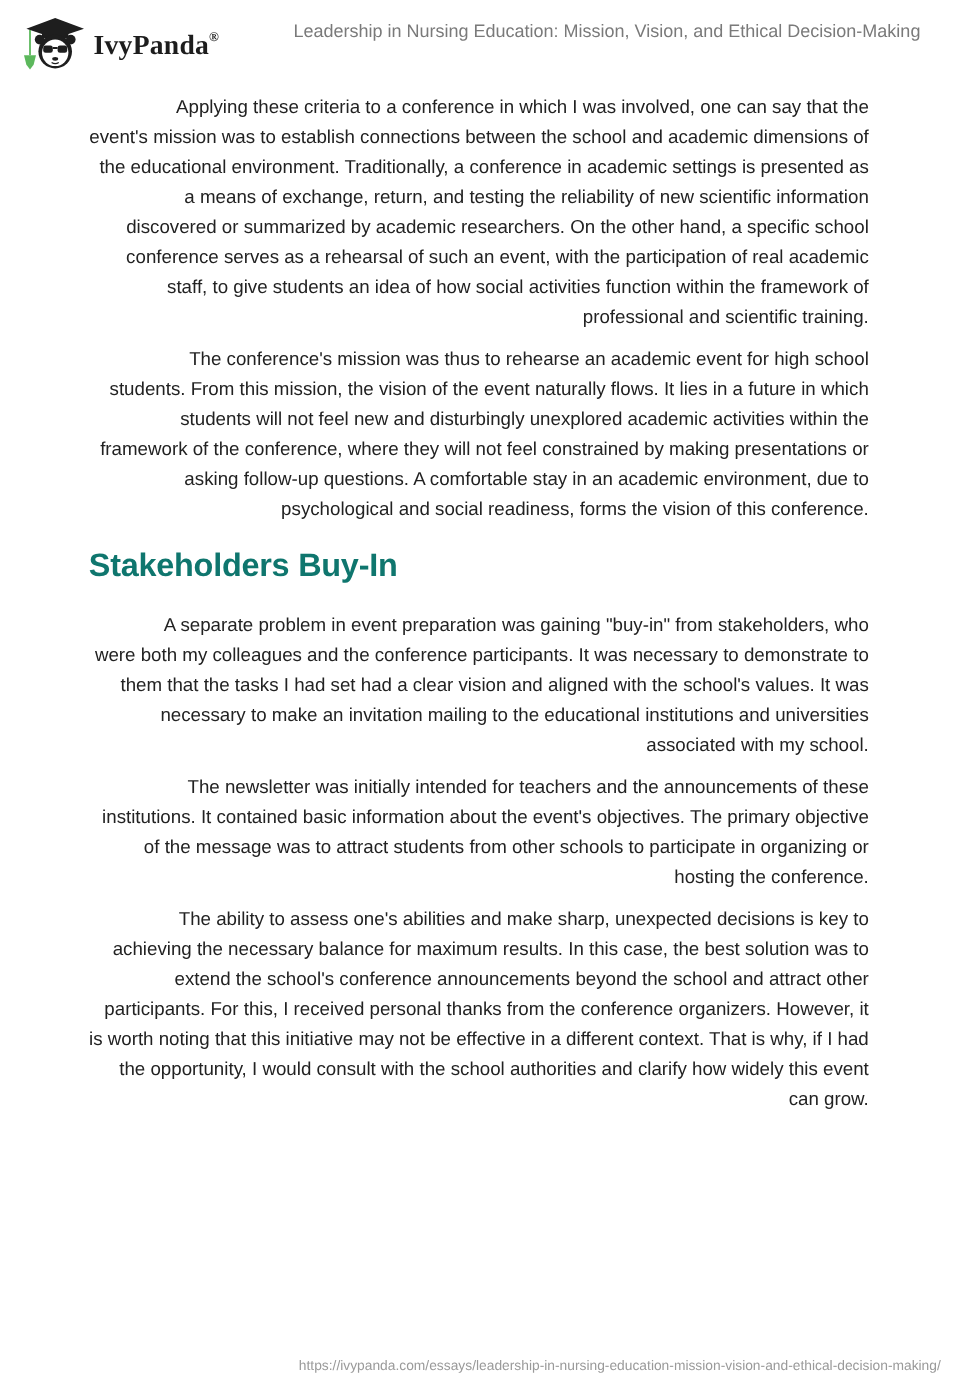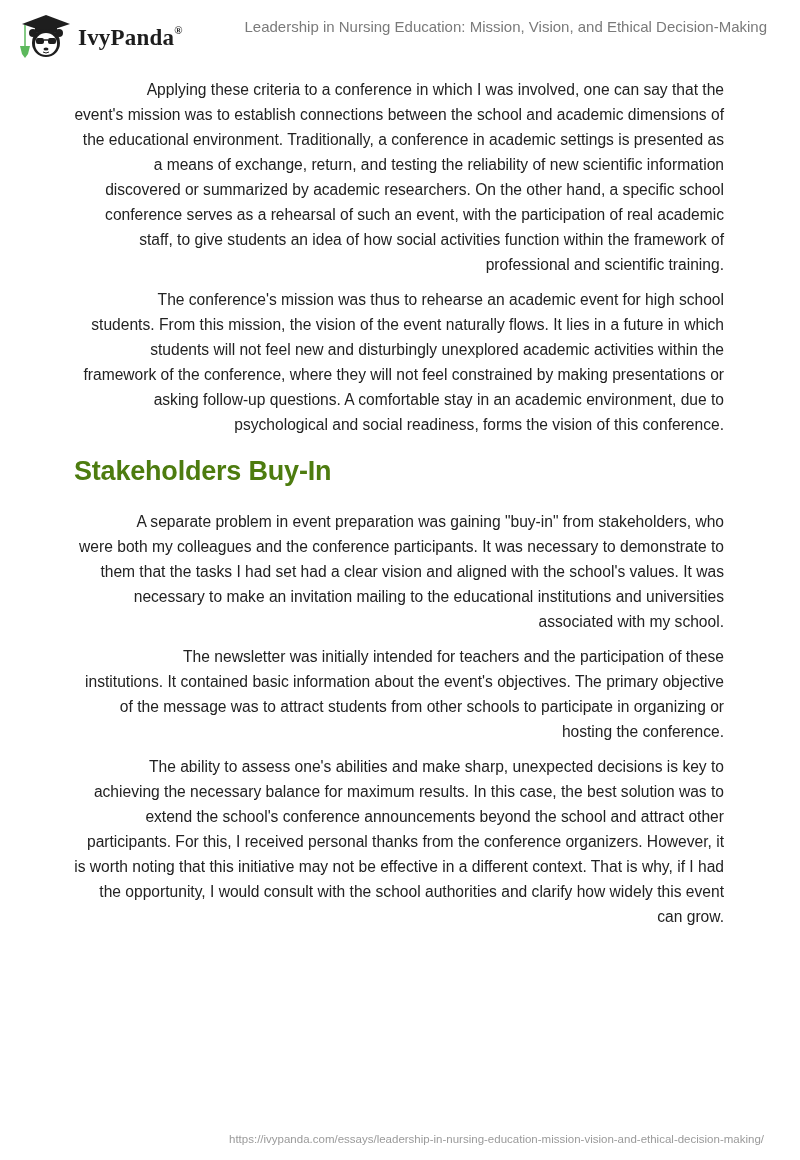--- a/index.html
+++ b/index.html
@@ -66,28 +66,28 @@
       font-size: 15.6px;
       line-height: 25px;
       margin: 0 0 10px 0;
       text-indent: 29px;
       color: #222222;
       text-align: right;
     }
     .heading {
       font-size: 27px;
       font-weight: bold;
-      color: #4d7c0f;
+      color: #0f766e;
       margin: 18px 0 22px 0;
       line-height: 32px;
       letter-spacing: -0.2px;
     }
     .footer-url {
       position: absolute;
-      right: 36px;
+      right: 16px;
       top: 1133px;
       font-size: 11.5px;
       color: #9a9a9a;
       white-space: nowrap;
     }
   </style>
 </head>
 <body>
 
 <div class="header">
@@ -117,18 +117,18 @@
   </div>
   <div class="doc-title">Leadership in Nursing Education: Mission, Vision, and Ethical Decision-Making</div>
 </div>
 
 <div class="content">
   <p class="para">Applying these criteria to a conference in which I was involved, one can say that the event's mission was to establish connections between the school and academic dimensions of the educational environment. Traditionally, a conference in academic settings is presented as a means of exchange, return, and testing the reliability of new scientific information discovered or summarized by academic researchers. On the other hand, a specific school conference serves as a rehearsal of such an event, with the participation of real academic staff, to give students an idea of how social activities function within the framework of professional and scientific training.</p>
   <p class="para">The conference's mission was thus to rehearse an academic event for high school students. From this mission, the vision of the event naturally flows. It lies in a future in which students will not feel new and disturbingly unexplored academic activities within the framework of the conference, where they will not feel constrained by making presentations or asking follow-up questions. A comfortable stay in an academic environment, due to psychological and social readiness, forms the vision of this conference.</p>
 
   <h2 class="heading">Stakeholders Buy-In</h2>
   <p class="para">A separate problem in event preparation was gaining "buy-in" from stakeholders, who were both my colleagues and the conference participants. It was necessary to demonstrate to them that the tasks I had set had a clear vision and aligned with the school's values. It was necessary to make an invitation mailing to the educational institutions and universities associated with my school.</p>
-  <p class="para">The newsletter was initially intended for teachers and the participation of these institutions. It contained basic information about the event's objectives. The primary objective of the message was to attract students from other schools to participate in organizing or hosting the conference.</p>
+  <p class="para">The newsletter was initially intended for teachers and the announcements of these institutions. It contained basic information about the event's objectives. The primary objective of the message was to attract students from other schools to participate in organizing or hosting the conference.</p>
 
   <p class="para">The ability to assess one's abilities and make sharp, unexpected decisions is key to achieving the necessary balance for maximum results. In this case, the best solution was to extend the school's conference announcements beyond the school and attract other participants. For this, I received personal thanks from the conference organizers. However, it is worth noting that this initiative may not be effective in a different context. That is why, if I had the opportunity, I would consult with the school authorities and clarify how widely this event can grow.</p>
 </div>
 
 <div class="footer-url">https://ivypanda.com/essays/leadership-in-nursing-education-mission-vision-and-ethical-decision-making/</div>
 
 </body></html>

